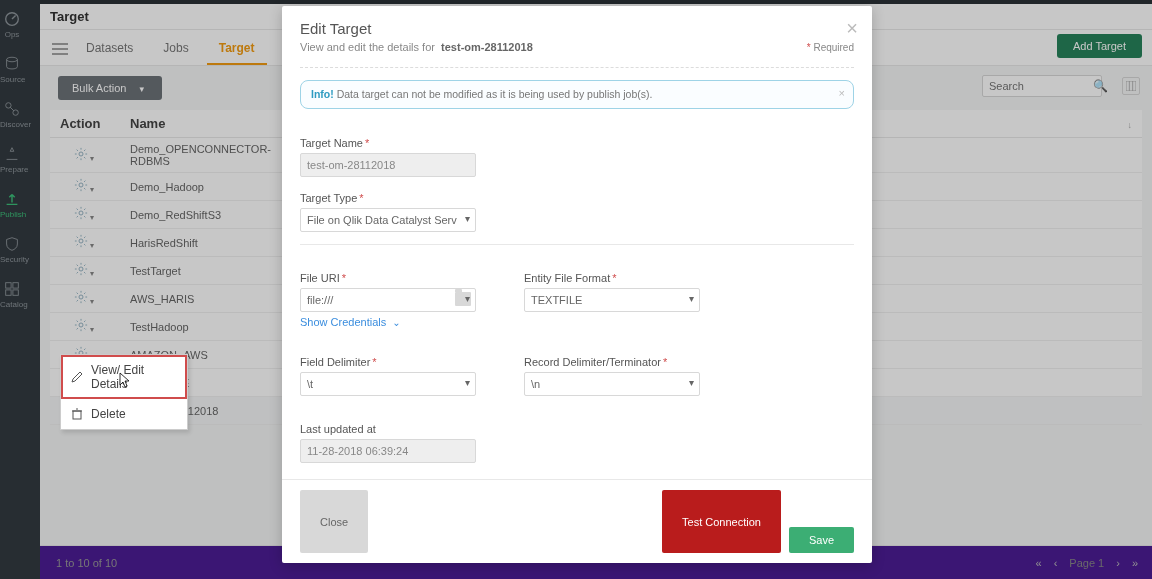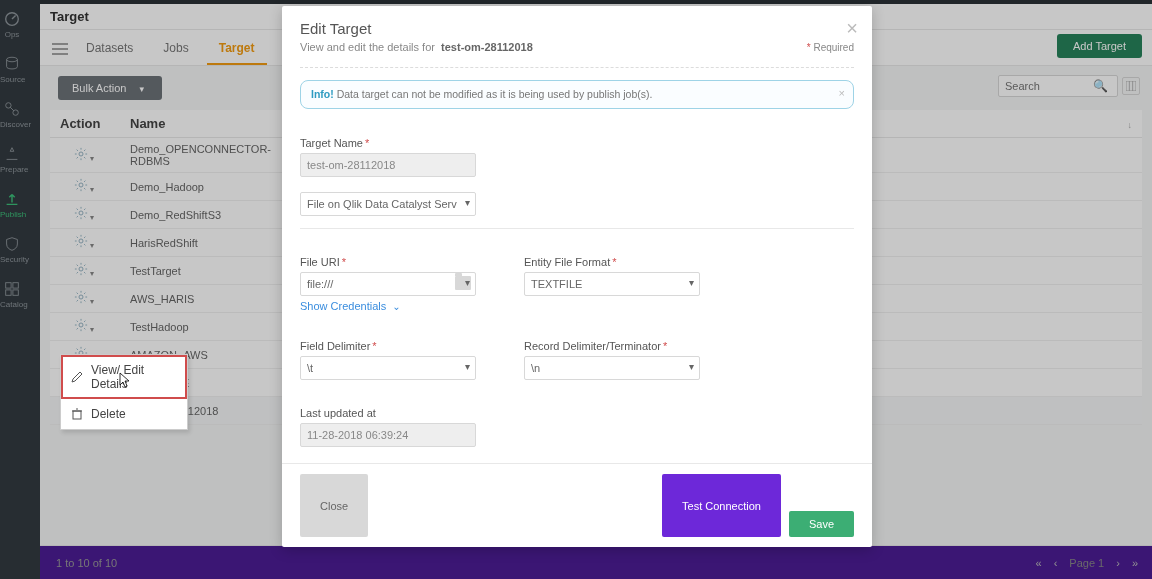--- a/index.html
+++ b/index.html
@@ -25,21 +25,21 @@
   .tabs { display: flex; gap: 6px; height: 100%; align-items: flex-end; }
   .tab { padding: 0 12px; height: 34px; line-height: 34px; font-size: 12px; color: #777; cursor: pointer; border-bottom: 2px solid transparent; }
   .tab.active { color: #f39c12; border-bottom-color: #f39c12; font-weight: 600; }
   .page-tabs-right { position: absolute; right: 10px; top: 4px; }
   .btn-add { background: #27835b; color: #fff; border: none; border-radius: 3px; font-size: 11px; padding: 6px 16px; cursor: pointer; }
 
   
   .table-toolbar { position: relative; height: 44px; }
   .btn-bulk { position: absolute; left: 18px; top: 10px; background: #6c7278; color: #fff; border: none; border-radius: 3px; font-size: 11px; padding: 6px 18px 6px 14px; cursor: pointer; }
   .btn-bulk .caret { margin-left: 10px; font-size: 9px; }
-  .search-wrap { position: absolute; right: 12px; top: 9px; display: flex; align-items: center; gap: 4px; }
+  .search-wrap { position: absolute; right: 12px; top: 9px; display: flex; align-items: center; gap: 20px; }
   .search-box { width: 120px; height: 22px; border: 1px solid #d8d8d8; border-radius: 2px; padding: 0 20px 0 6px; font-size: 11px; color: #aaa; }
   .search-icon { position: absolute; right: 32px; top: 4px; color: #999; font-size: 12px; }
   .cal-btn { width: 18px; height: 18px; border: 1px solid #d8d8d8; border-radius: 2px; display: inline-flex; align-items: center; justify-content: center; font-size: 10px; color: #888; cursor: pointer; }
 
   
   .grid { flex: 1; overflow: auto; padding: 0 10px; }
   table.data { width: 100%; border-collapse: collapse; background: #fff; }
   table.data th { text-align: left; font-size: 13px; font-weight: 600; color: #444; padding: 6px 10px; border-bottom: 1px solid #e8e8e8; }
   table.data th.sort::after { content: "↓"; font-size: 9px; color: #aaa; margin-left: 4px; }
   table.data td { font-size: 11px; color: #666; padding: 5px 10px; border-bottom: 1px solid #f0f0f0; }
@@ -92,21 +92,21 @@
   .two-col { display: flex; gap: 48px; }
   .link-like { color: #3a8dde; font-size: 11px; cursor: pointer; display: inline-flex; align-items: center; gap: 6px; margin-top: 4px; }
   .link-like .chev { font-size: 10px; }
   .radios { display: flex; gap: 16px; align-items: center; }
   .radios label { font-size: 11px; color: #777; display: inline-flex; align-items: center; gap: 4px; }
   .radio-dot { width: 11px; height: 11px; border: 1px solid #c4c4c4; border-radius: 50%; display: inline-block; }
   hr.sep { border: none; border-top: 1px solid #e8e8e8; margin: 8px 0 12px; }
   .modal-foot { border-top: 1px solid #e8e8e8; padding: 10px 18px; display: flex; gap: 8px; }
   .btn { font-size: 11px; padding: 7px 20px; border-radius: 2px; border: none; cursor: pointer; }
   .btn-close { background: #d8d8d8; color: #666; }
-  .btn-test { background: #6d28d9; color: #fff; }
+  .btn-test { background: #b91c1c; color: #fff; }
   .btn-save { background: #3cae74; color: #fff; margin-top: 37px; }
   .foot-spacer { flex: 1; }
 </style>
 </head>
 <body>
 
 <div class="rail">
   <div class="rail-item">
     <span class="ri-icon">
       <svg viewBox="0 0 20 20" width="18" height="18">
@@ -371,20 +371,21 @@
       <span>Data target can not be modified as it is being used by publish job(s).</span>
       <span class="alert-x">×</span>
     </div>
 
     <div class="fld">
       <label class="fld-label"><span>Target Name</span><span class="req">*</span></label>
       <input class="fld-input ro" readonly="" value="test-om-28112018" style="">
     </div>
 
     <div class="fld">
+      <label class="fld-label"><span>Target Type</span><span class="req">*</span></label>
       <span class="sel-wrap">
         <select class="fld-select">
           <option>File on Qlik Data Catalyst Server</option>
         </select>
       </span>
     </div>
 
     <hr class="sep">
 
 

